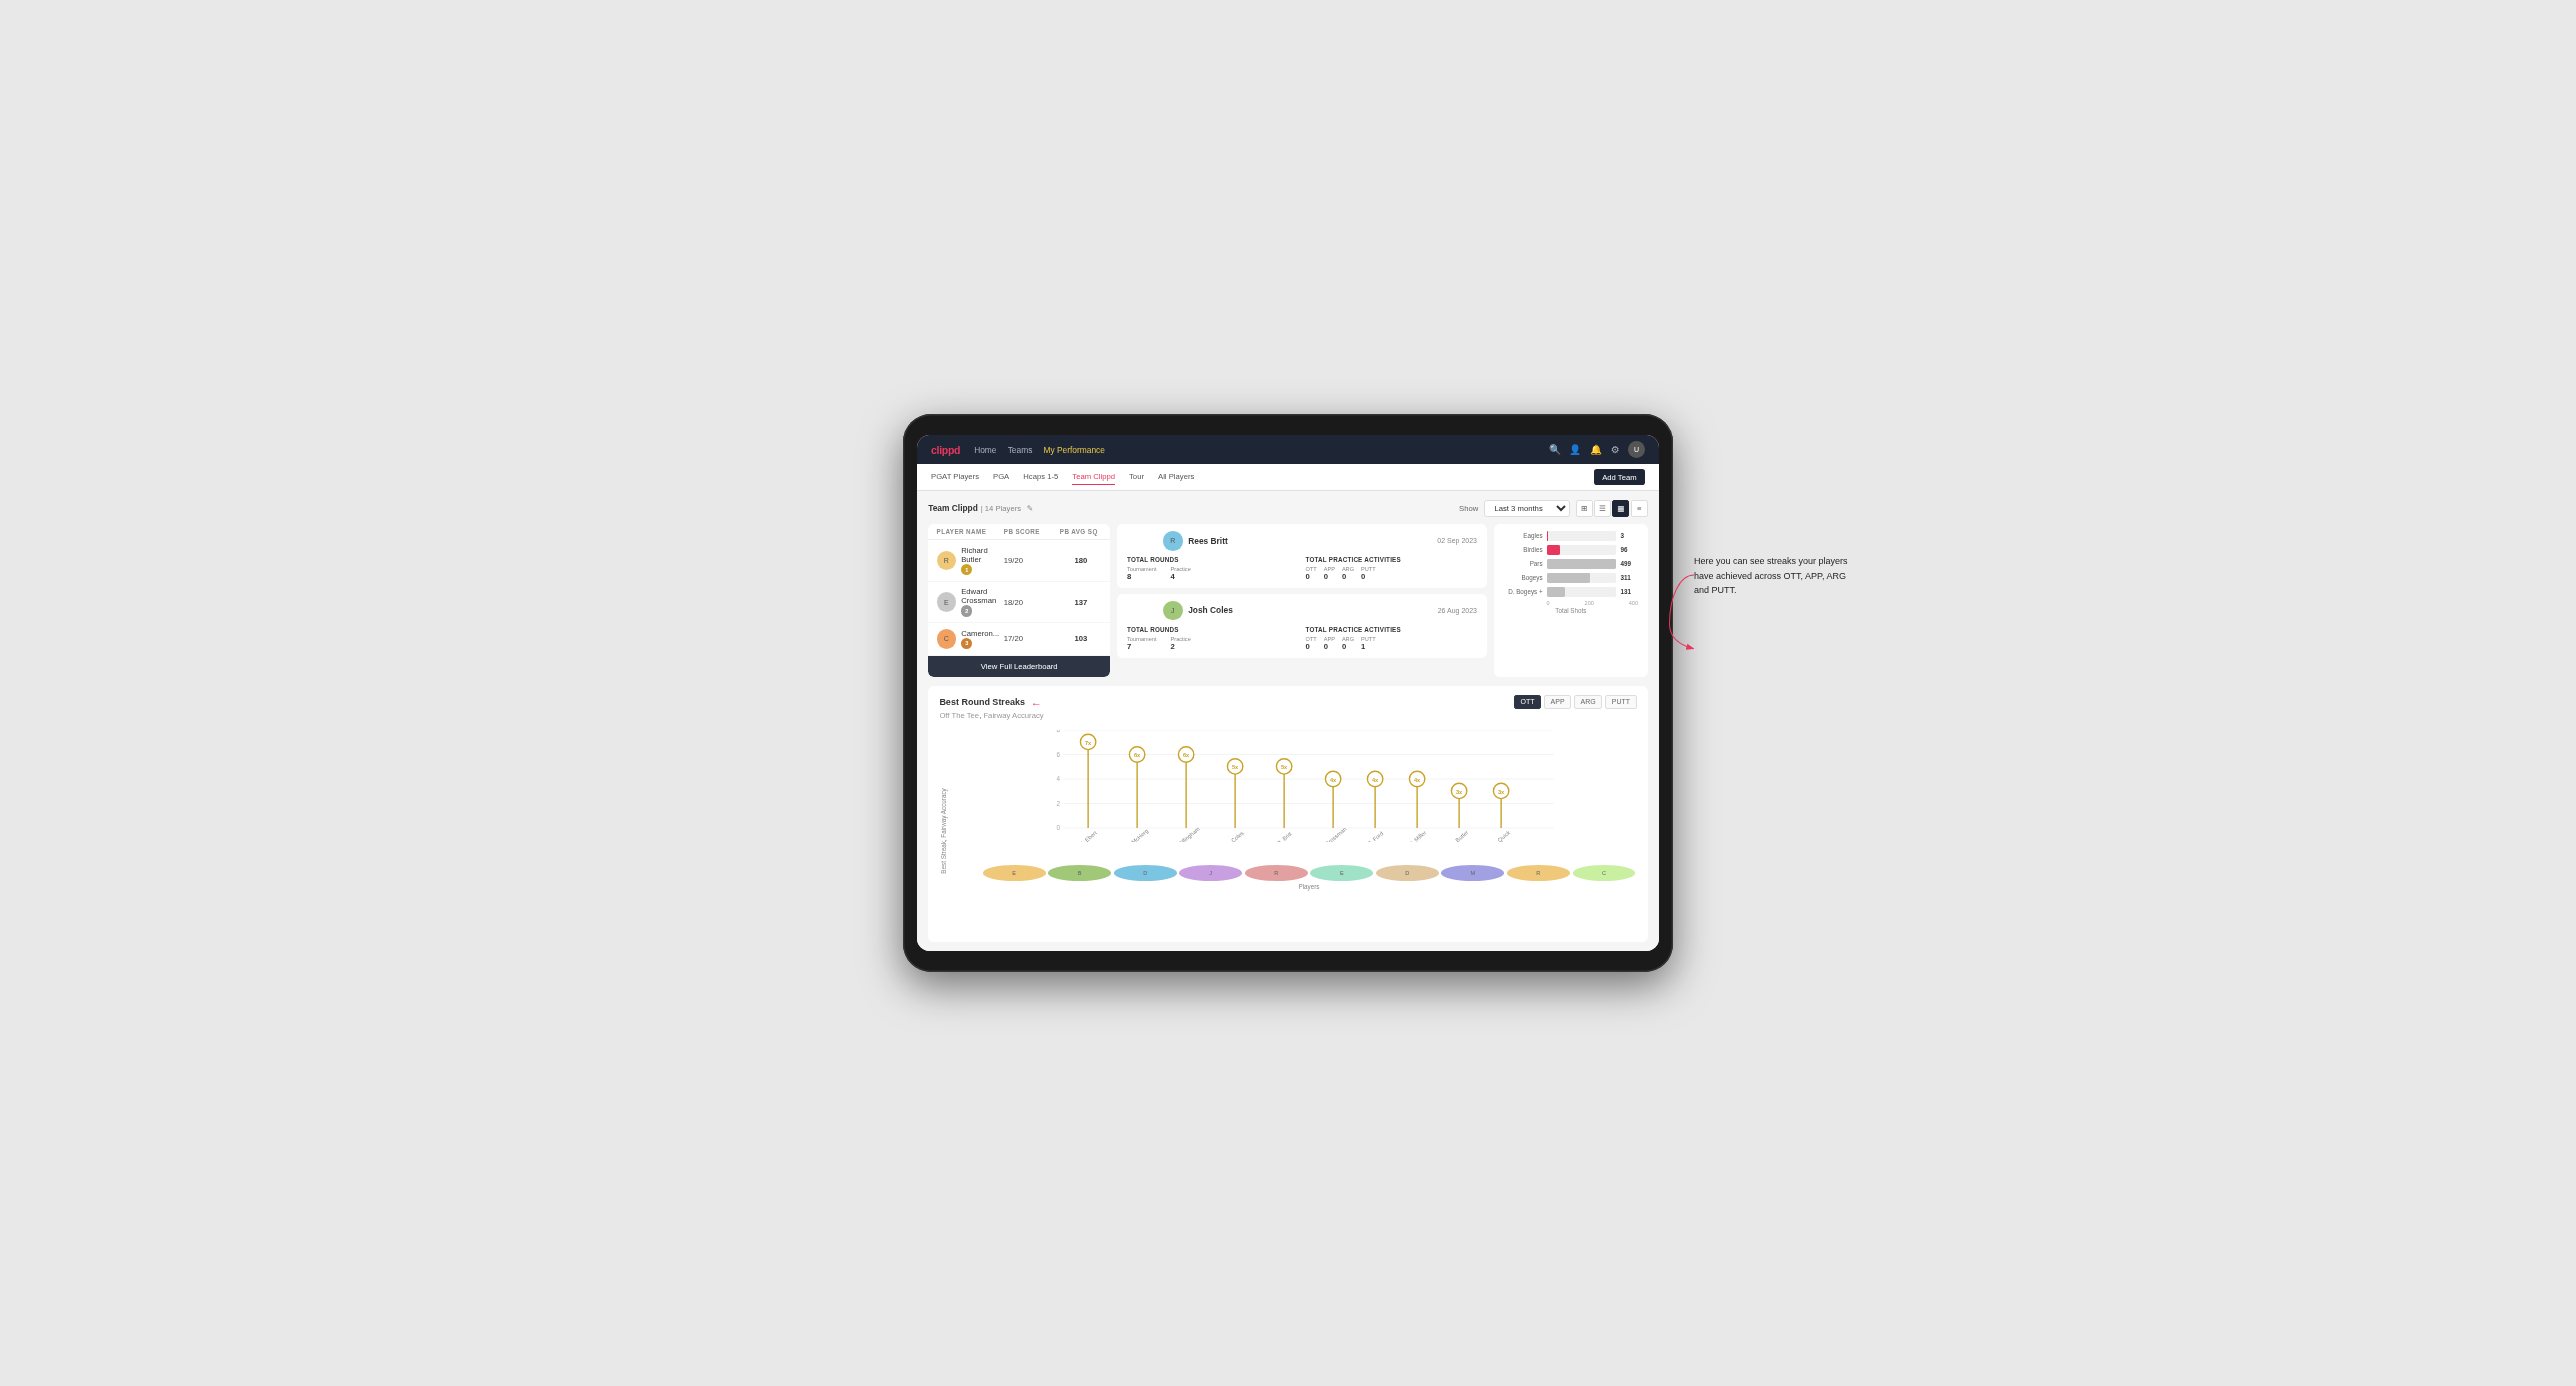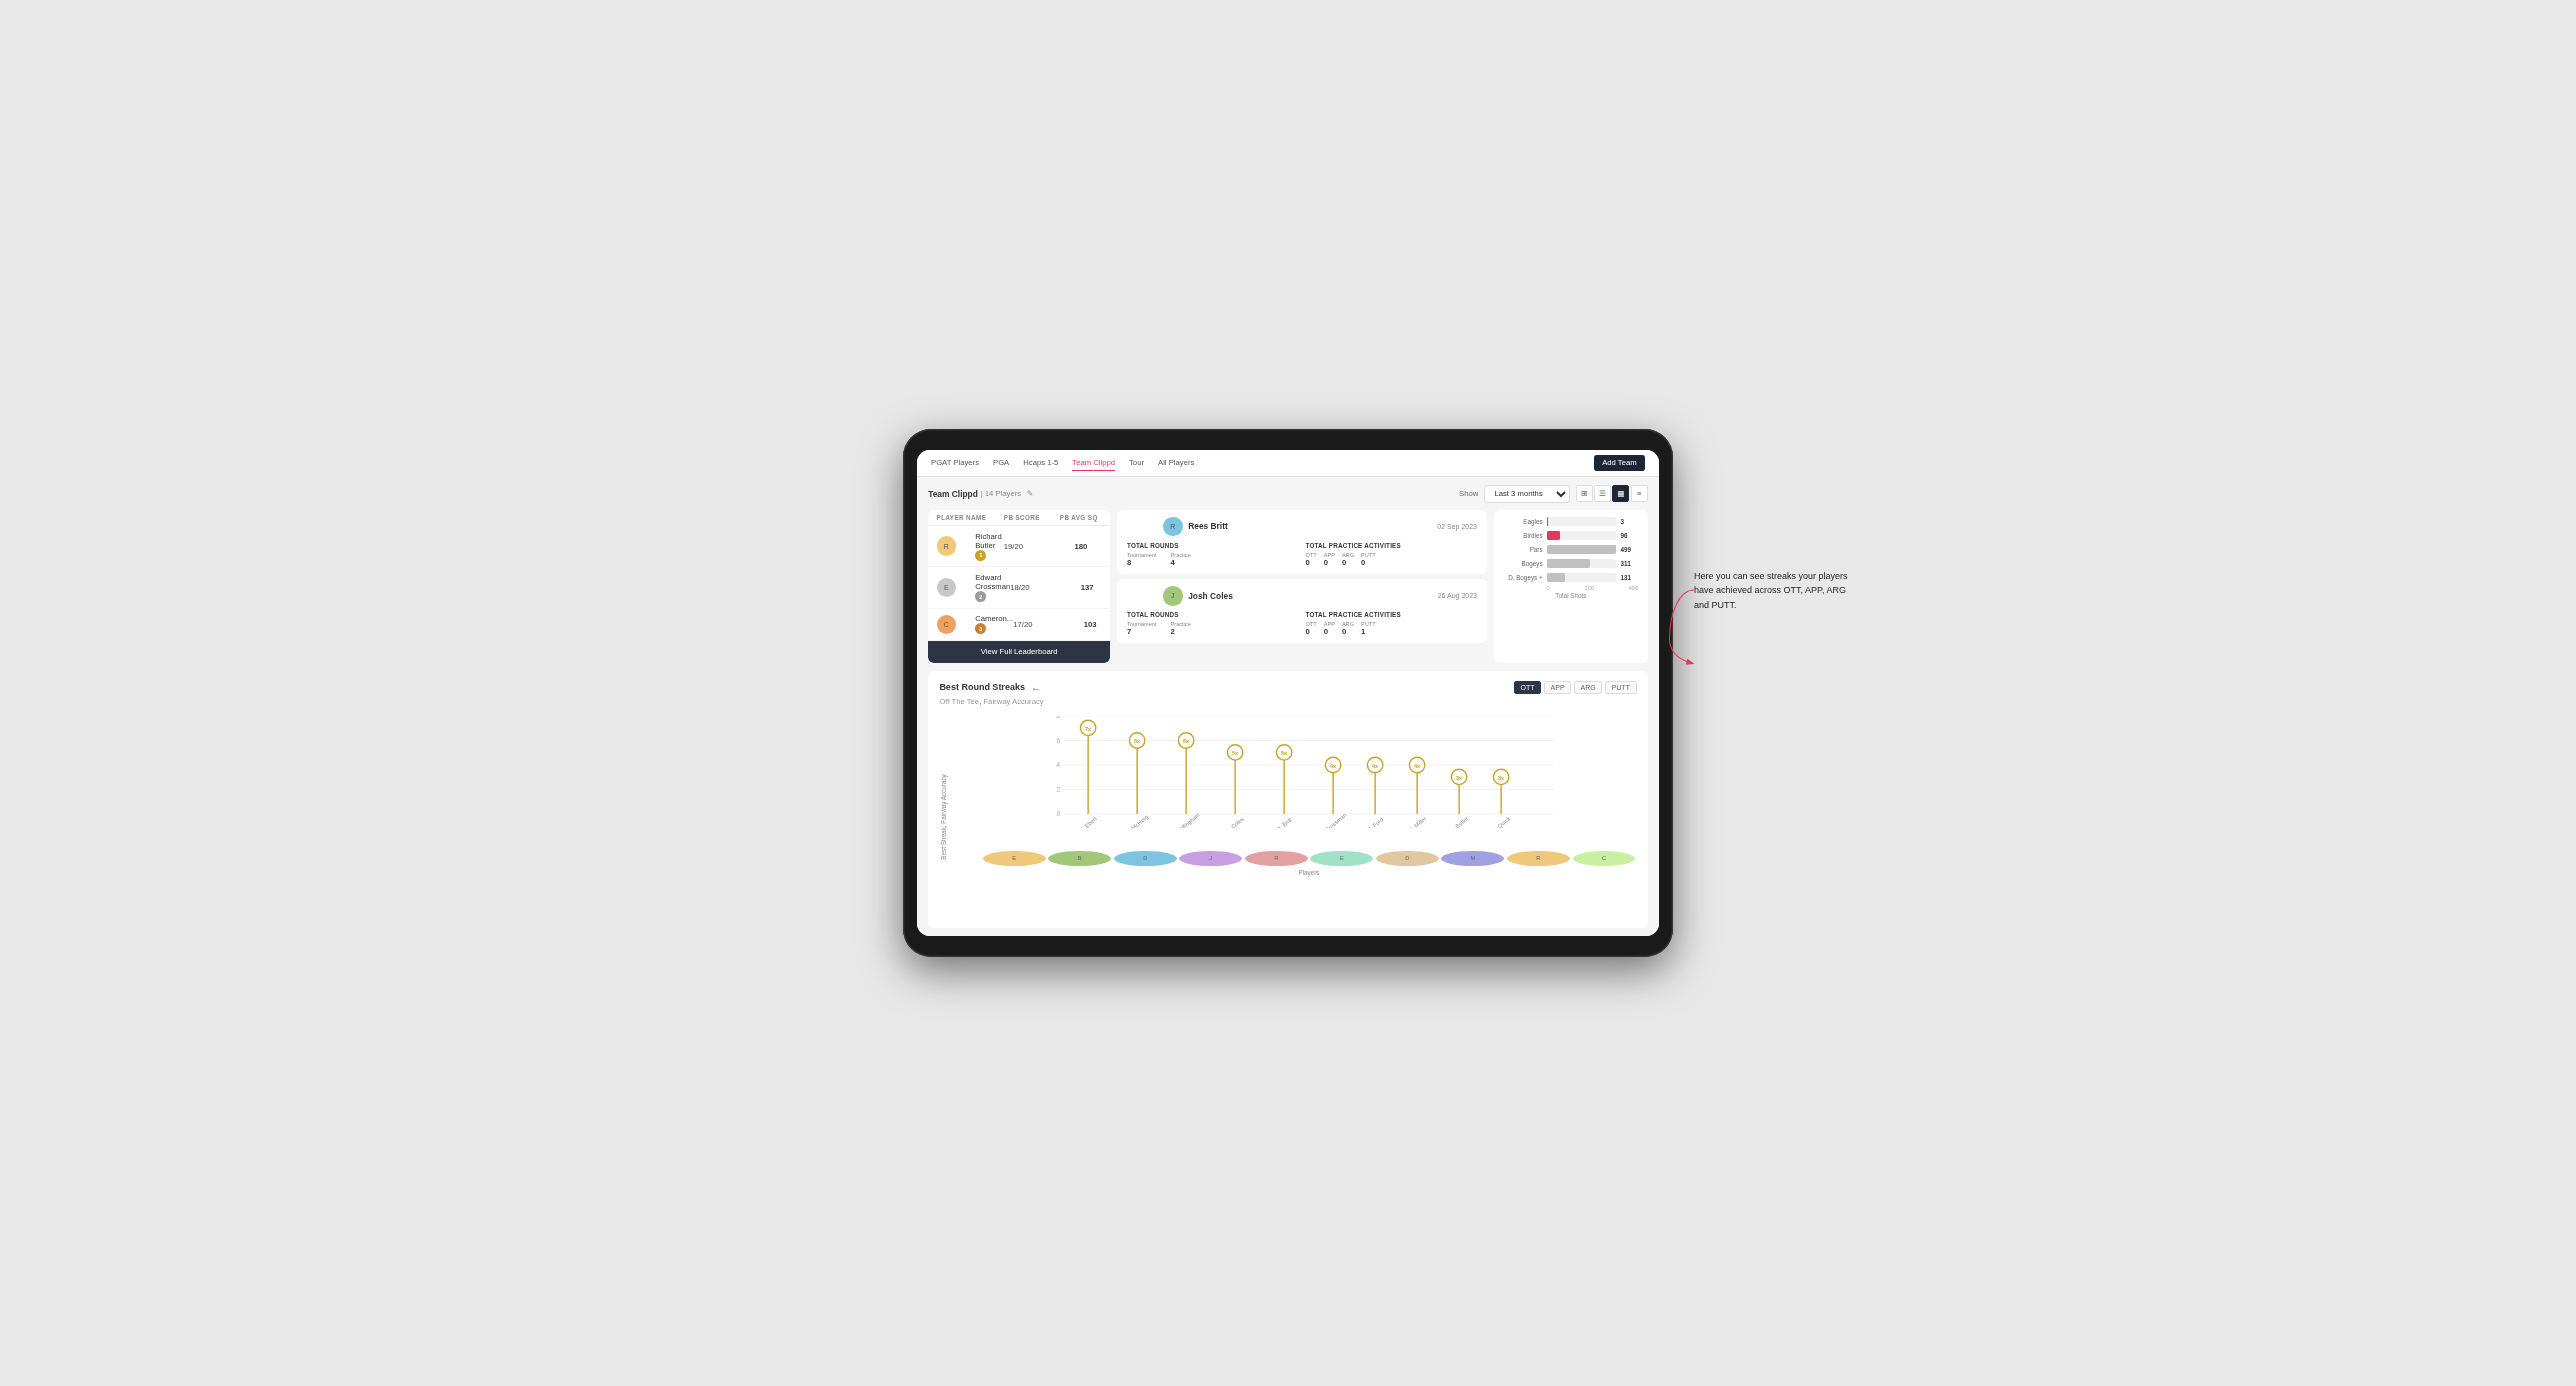--- a/index.html
+++ b/index.html
@@ -198,21 +198,21 @@
     .lb-row {
       display: grid;
       grid-template-columns: 1fr 56px 42px;
       padding: 5.6px 8.4px;
       border-bottom: 0.7px solid #f5f5f5;
       align-items: center;
     }
     .lb-player {
       display: flex;
       align-items: center;
-      gap: 19px;
+      gap: 5px;
     }
     .player-avatar {
       width: 19.6px;
       height: 19.6px;
       border-radius: 50%;
       background: #ddd;
       overflow: hidden;
       flex-shrink: 0;
       display: flex;
       align-items: center;
@@ -469,20 +469,35 @@
       line-height: 1.6;
     }
   </style>
 </head>
 <body>
 
 <div class="page-wrapper" style="position:relative; display:inline-block;">
   <div class="tablet-frame">
     <div class="tablet-screen">
 
+      <nav class="nav-bar">
+        <span class="nav-logo">clippd</span>
+        <div class="nav-links">
+          <span class="nav-link">Home</span>
+          <span class="nav-link">Teams</span>
+          <span class="nav-link active">My Performance</span>
+        </div>
+        <div class="nav-icons">
+          <span class="nav-icon">🔍</span>
+          <span class="nav-icon">👤</span>
+          <span class="nav-icon">🔔</span>
+          <span class="nav-icon">⚙</span>
+          <div class="nav-avatar">U</div>
+        </div>
+      </nav>
 
       <div class="sub-nav">
         <span class="sub-nav-link">PGAT Players</span>
         <span class="sub-nav-link">PGA</span>
         <span class="sub-nav-link">Hcaps 1-5</span>
         <span class="sub-nav-link active">Team Clippd</span>
         <span class="sub-nav-link">Tour</span>
         <span class="sub-nav-link">All Players</span>
         <div class="sub-nav-spacer"></div>
         <button class="add-team-btn">Add Team</button>

